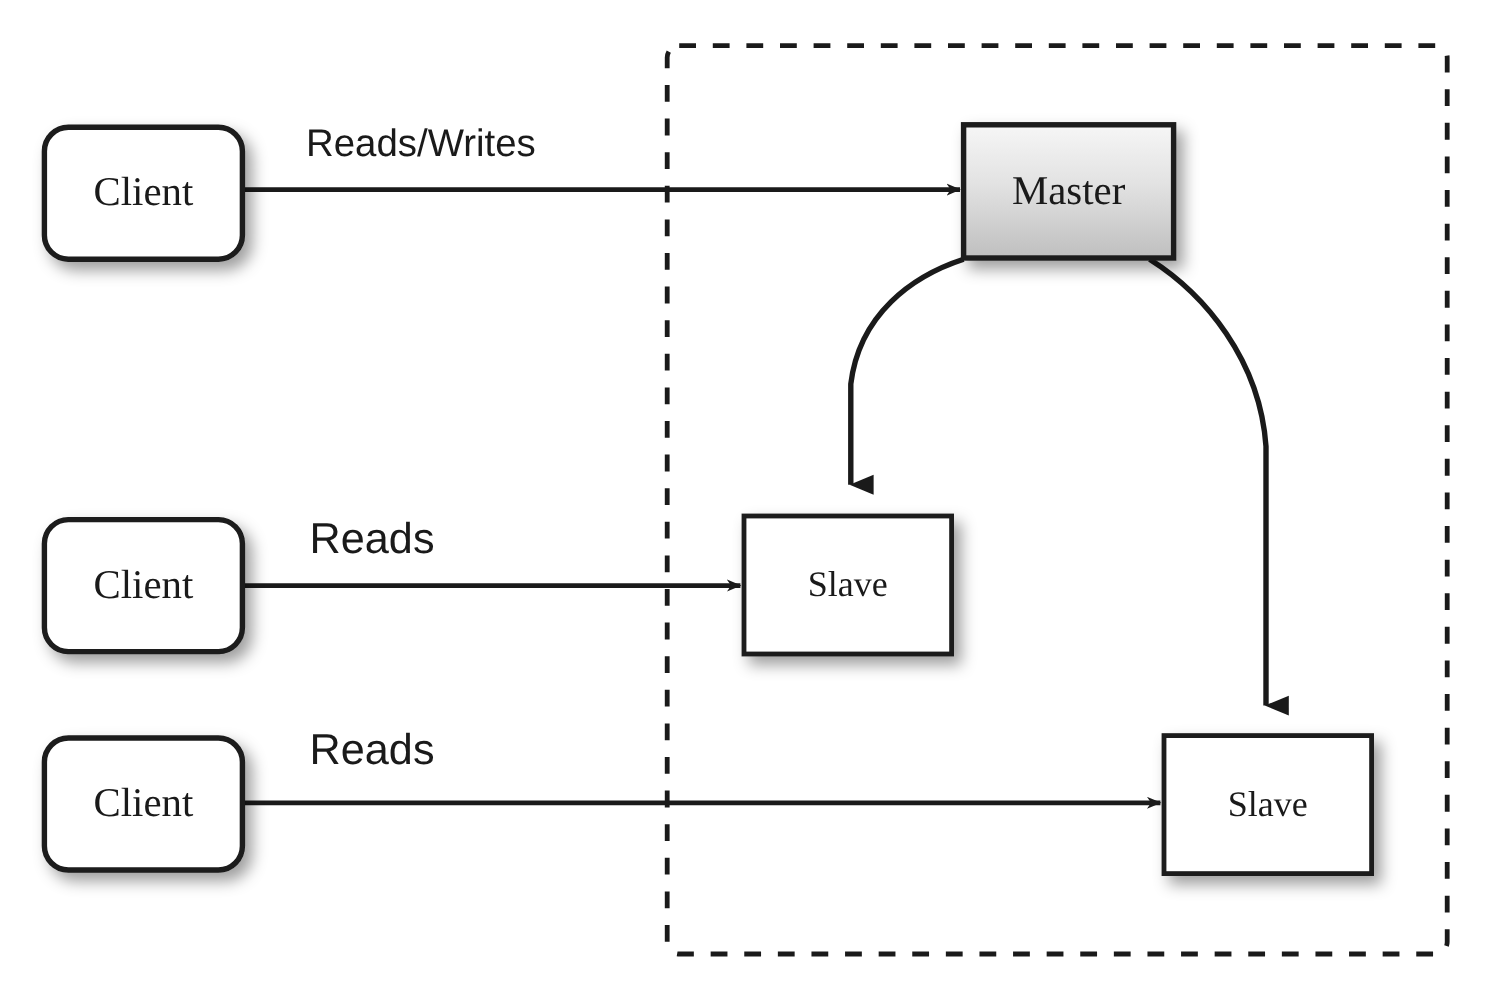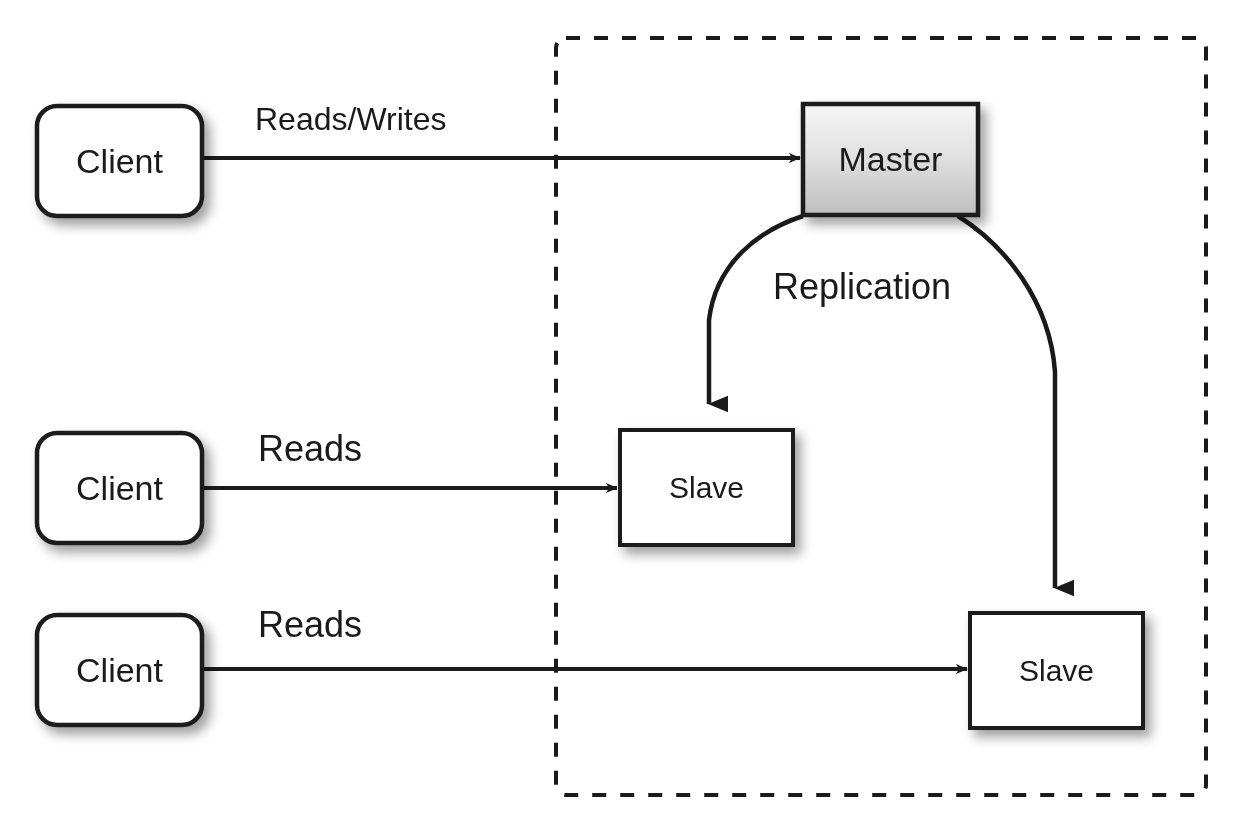--- a/index.html
+++ b/index.html
@@ -20,21 +20,21 @@
     left: 0;
     top: 0;
     width: 1246px;
     height: 839px;
   }
   .node-label {
     position: absolute;
     display: flex;
     align-items: center;
     justify-content: center;
-    font-family: Liberation Sans, sans-serif;
+    font-family: Liberation Serif, serif;
     color: #1a1a1a;
     pointer-events: none;
     white-space: nowrap;
   }
   .edge-label {
     position: absolute;
     font-family: "Liberation Sans", sans-serif;
     color: #1a1a1a;
     white-space: nowrap;
   }
@@ -94,19 +94,18 @@
   <div class="node-label" style="left:37px; top:615px; width:165px; height:110px; font-size:34px;">Client</div>
 
   <div class="node-label" style="left:803px; top:104px; width:175px; height:111px; font-size:34px;text-align:right;">Master</div>
 
   <div class="node-label" style="left:620px; top:430px; width:173px; height:115px; font-size:30px;">Slave</div>
 
   <div class="node-label" style="left:970px; top:613px; width:173px; height:115px; font-size:30px;">Slave</div>
 
   <div class="edge-label" style="left:255px; top:101px; font-size:32px;">Reads/Writes</div>
 
-  <div class="edge-label" style="left:773px; top:266px; font-size:36px;">Replication</div>
 
   <div class="edge-label" style="left:258px; top:428px; font-size:36px;">Reads</div>
 
   <div class="edge-label" style="left:258px; top:604px; font-size:36px;">Reads</div>
 
 </div>
 
 </body></html>

